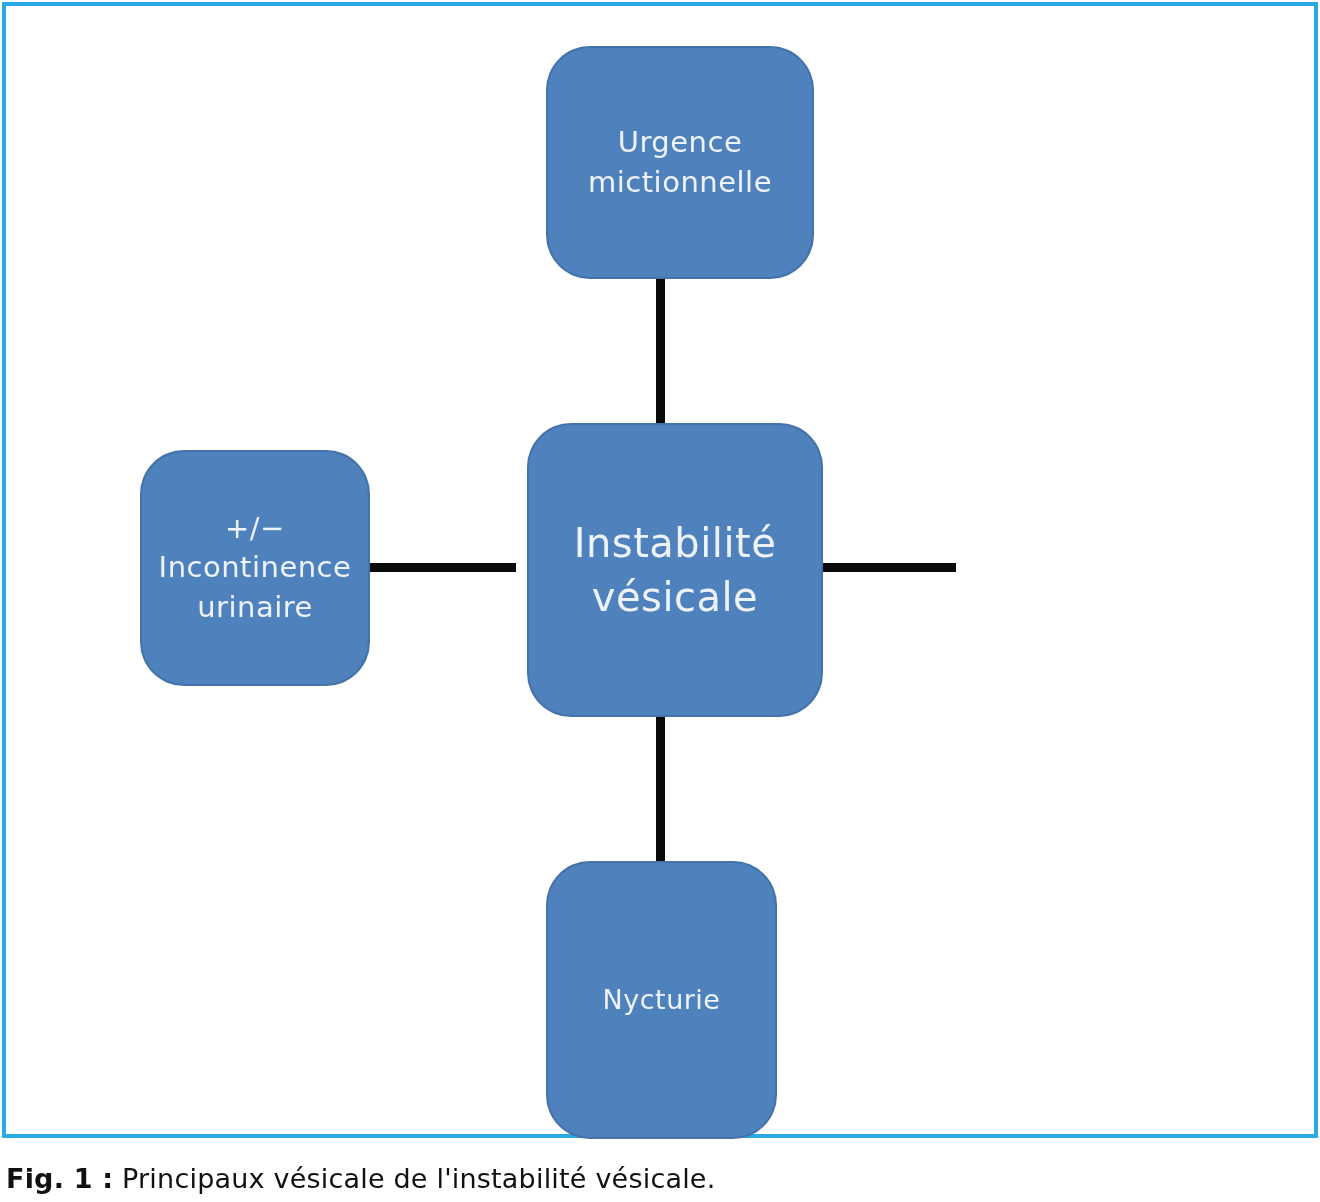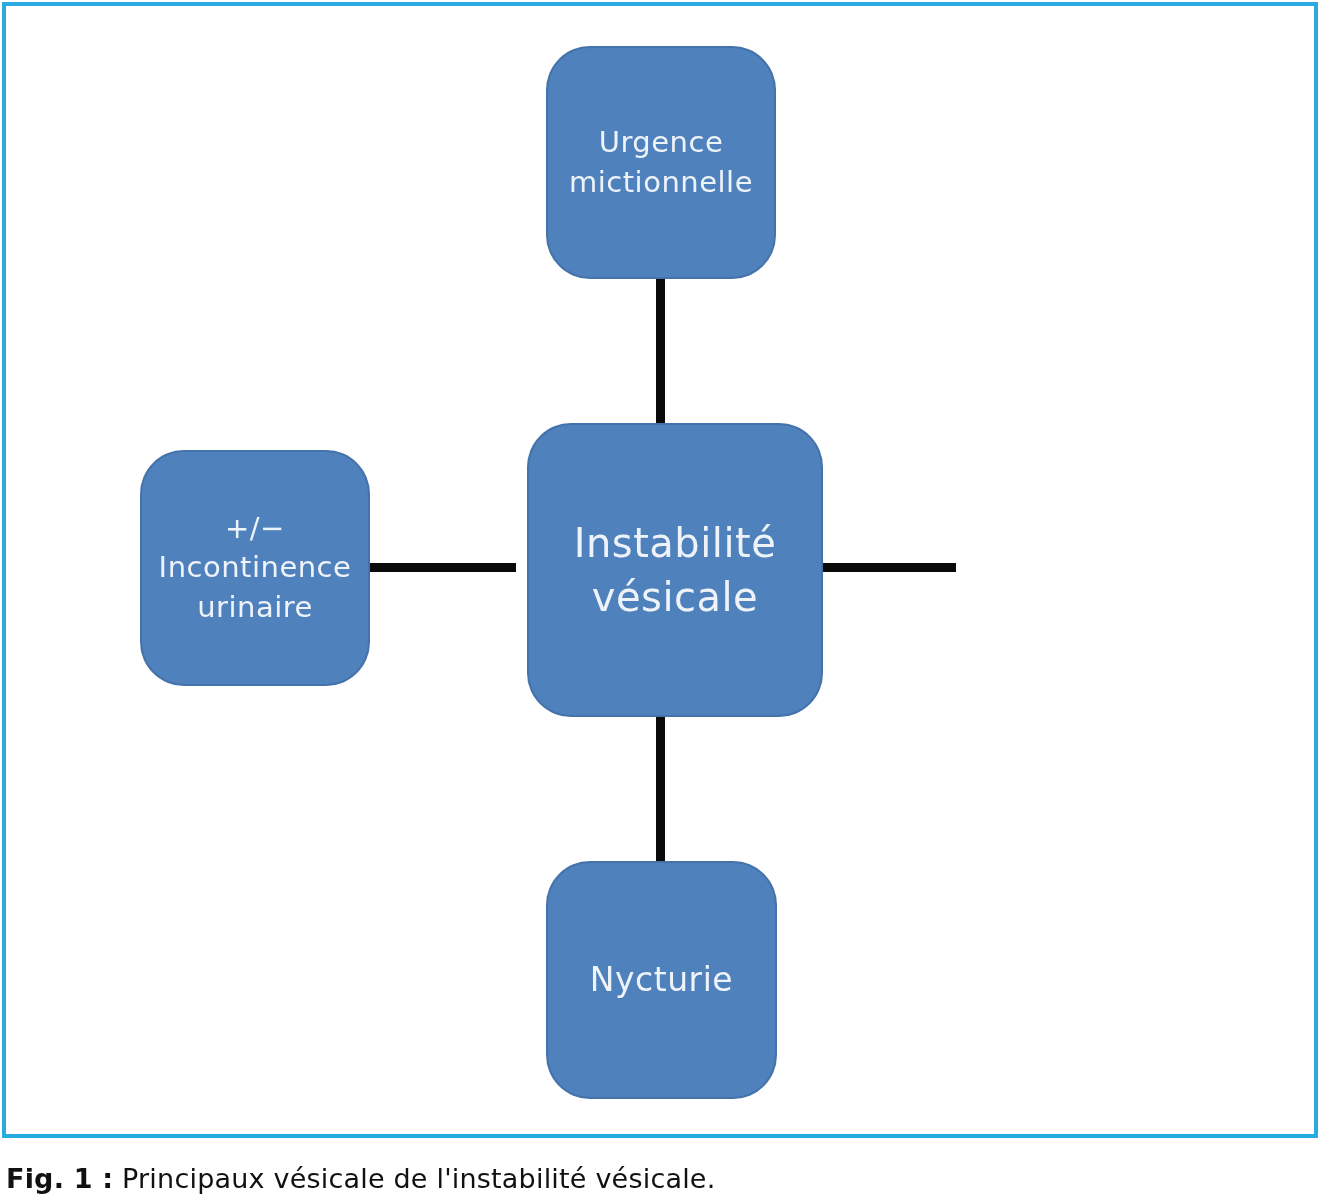--- a/index.html
+++ b/index.html
@@ -46,21 +46,21 @@
   .node-center {
     left: 527px;
     top: 423px;
     width: 296px;
     height: 294px;
     font-size: 40px;
   }
   .node-top {
     left: 546px;
     top: 46px;
-    width: 230px;
+    width: 268px;
     height: 233px;
     font-size: 29px;
   }
   .node-left {
     left: 140px;
     top: 450px;
     width: 230px;
     height: 236px;
     font-size: 29px;
   }
@@ -68,22 +68,22 @@
     left: 952px;
     top: 451px;
     width: 231px;
     height: 233px;
     font-size: 29px;
   }
   .node-bottom {
     left: 546px;
     top: 861px;
     width: 231px;
-    height: 238px;
-    font-size: 33px;
+    height: 278px;
+    font-size: 27px;
   }
   .connector {
     position: absolute;
     background: #0a0a0a;
     z-index: 1;
   }
   .connector-top {
     left: 656px;
     top: 274px;
     width: 9px;

